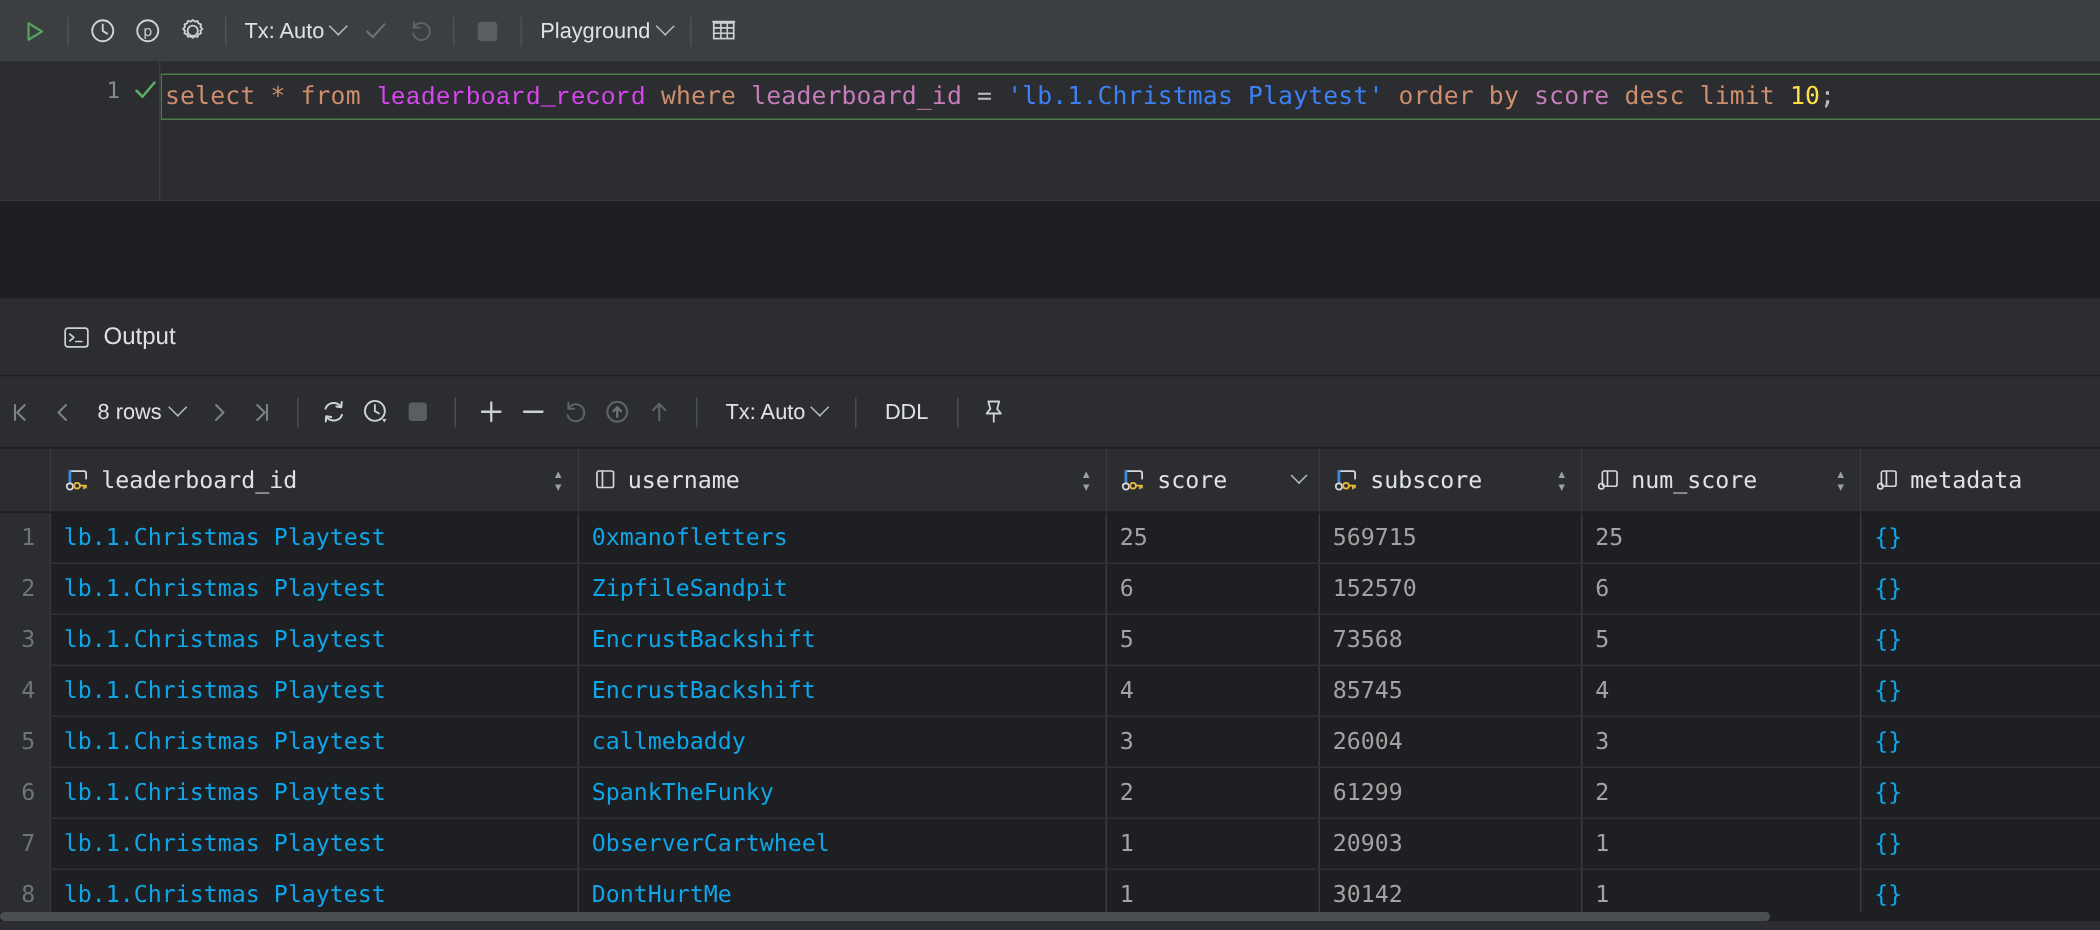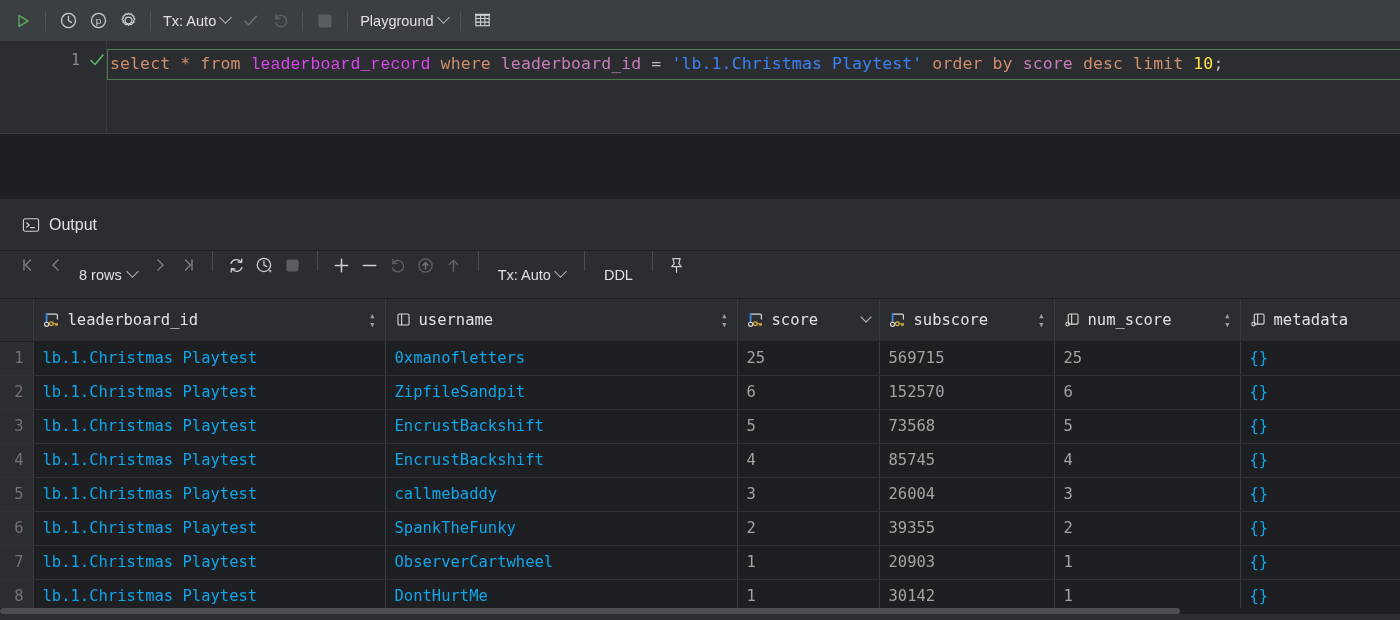--- a/index.html
+++ b/index.html
@@ -104,21 +104,21 @@
     background: #1e1f22;
     border-top: 1px solid #393b40;
   }
 
   
   .tabbar {
     height: 52px;
     background: #2b2d30;
     display: flex;
     align-items: stretch;
-    padding-left: 0;
+    padding-left: 20px;
     border-bottom: 1px solid #1e1f22;
   }
   .tab {
     display: flex;
     align-items: center;
     gap: 9px;
     padding: 0 22px;
     color: #dfe1e5;
     font-size: 16px;
     position: relative;
@@ -135,21 +135,22 @@
     font-size: 17px;
     margin-left: 10px;
     line-height: 1;
   }
 
   
   .gridbar {
     height: 48px;
     background: #2b2d30;
     display: flex;
-    padding: 0 14px;
+    align-items: center;
+    padding: 0 0;
     border-bottom: 1px solid #1e1f22;
   }
   .gb-btn {
     width: 28px; height: 28px;
     display: flex; align-items: center; justify-content: center;
     flex: none;
   }
   .gb-sep {
     width: 1px; height: 20px;
     background: #4a4d50;
@@ -556,21 +557,21 @@
           <td class="num-cell">3</td>
           <td class="num-cell">26004</td>
           <td class="num-cell">3</td>
           <td class="txt">{}</td>
         </tr>
         <tr>
           <td class="rownum">6</td>
           <td class="txt">lb.1.Christmas Playtest</td>
           <td class="txt">SpankTheFunky</td>
           <td class="num-cell">2</td>
-          <td class="num-cell">39355</td>
+          <td class="num-cell">61299</td>
           <td class="num-cell">2</td>
           <td class="txt">{}</td>
         </tr>
         <tr>
           <td class="rownum">7</td>
           <td class="txt">lb.1.Christmas Playtest</td>
           <td class="txt">ObserverCartwheel</td>
           <td class="num-cell">1</td>
           <td class="num-cell">20903</td>
           <td class="num-cell">1</td>

